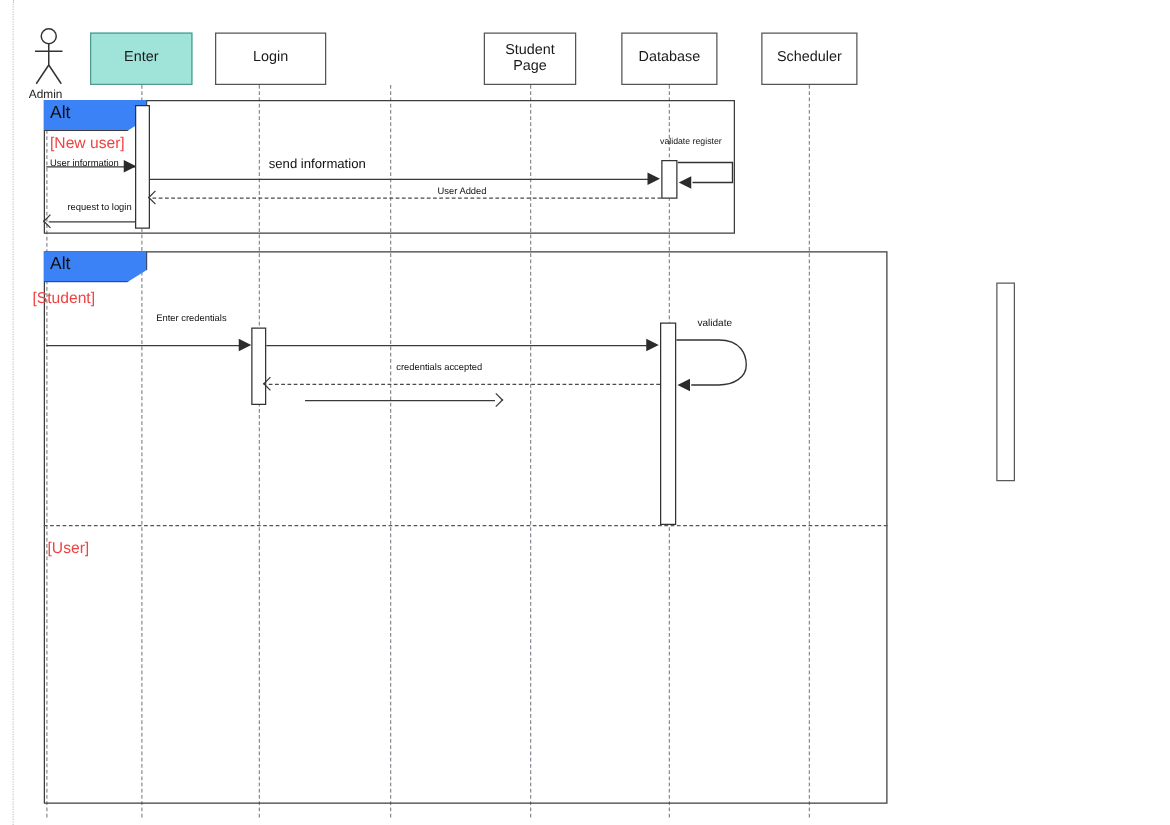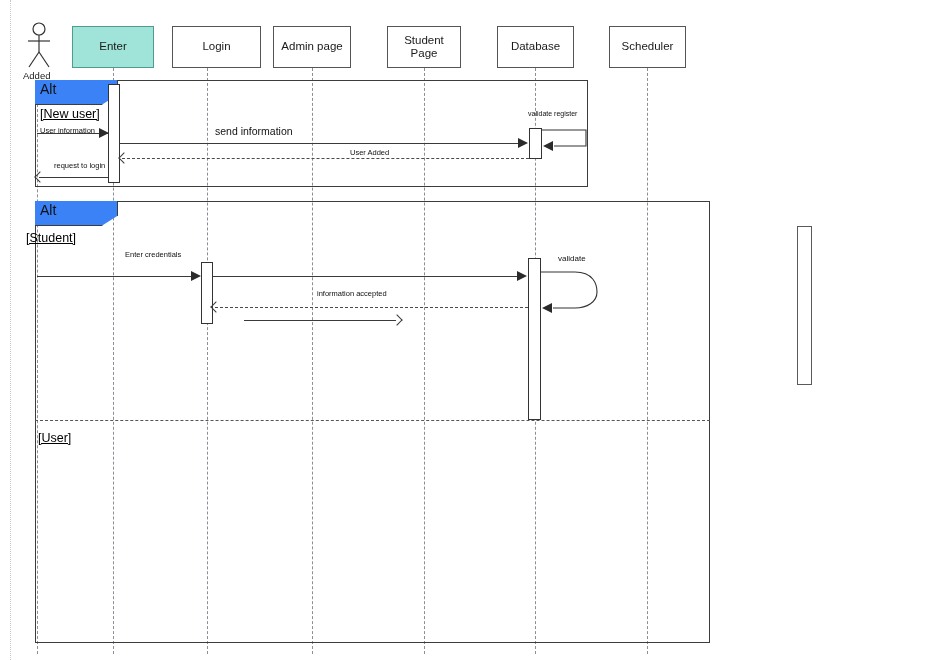--- a/index.html
+++ b/index.html
@@ -24,21 +24,21 @@
   .actor{position:absolute;}
   .actor-label{position:absolute;font-size:9.5px;color:#1a1a1a;white-space:nowrap;}
 
   
   .frame{position:absolute;box-sizing:border-box;border:1px solid #3c3c3c;background:transparent;}
   .frame-tag{position:absolute;box-sizing:border-box;background:#3b82f6;
              border:1px solid #3c3c3c;border-top:none;border-left:none;
              font-size:14px;padding:1px 4px 2px 5px;color:#111;
              clip-path:polygon(0 0,100% 0,100% 58%,80% 100%,0 100%);}
   .frame-tag span{display:block;}
-  .guard{position:absolute;font-size:12.5px;color:#000000;white-space:nowrap;text-decoration:underline;}
+  .guard{position:absolute;font-size:12.5px;color:#ef4444;white-space:nowrap;}
   .divider{position:absolute;height:0;border-top:1px dashed #55555f;}
 
   
   .act{position:absolute;box-sizing:border-box;background:#fff;border:1px solid #333;}
 
   
   .msg{position:absolute;height:0;}
   .msg.solid{border-top:1px solid #3a3a3a;}
   .msg.dashed{border-top:1px dashed #4a4a4a;}
   .msg-label{position:absolute;white-space:nowrap;color:#111;}
@@ -69,30 +69,27 @@
 
   <div class="actor" style="left:24px;top:22px;">
     <svg width="30" height="48" viewBox="0 0 30 48">
       <circle cx="15" cy="7" r="6" fill="#fff" stroke="#333" stroke-width="1.2"></circle>
       <line x1="15" y1="13" x2="15" y2="30" stroke="#333" stroke-width="1.2"></line>
       <line x1="4" y1="19" x2="26" y2="19" stroke="#333" stroke-width="1.2"></line>
       <line x1="15" y1="30" x2="5" y2="45" stroke="#333" stroke-width="1.2"></line>
       <line x1="15" y1="30" x2="25" y2="45" stroke="#333" stroke-width="1.2"></line>
     </svg>
   </div>
-  <div class="actor-label" style="left:23px;top:70px;">Added</div>
+  <div class="actor-label" style="left:23px;top:70px;">Admin</div>
 
   <div class="lifebox accent" style="left:72px;top:26px;width:82px;height:42px;">
     <span>Enter</span>
   </div>
   <div class="lifebox" style="left:172px;top:26px;width:89px;height:42px;">
     <span>Login</span>
-  </div>
-  <div class="lifebox" style="left:273px;top:26px;width:78px;height:42px;">
-    <span>Admin page</span>
   </div>
   <div class="lifebox" style="left:387px;top:26px;width:74px;height:42px;white-space:pre-line;">
     <span>Student
 Page</span>
   </div>
   <div class="lifebox" style="left:497px;top:26px;width:77px;height:42px;">
     <span>Database</span>
   </div>
   <div class="lifebox" style="left:609px;top:26px;width:77px;height:42px;">
     <span>Scheduler</span>
@@ -161,20 +158,20 @@
   <div class="selfloop" style="left:541px;top:266px;">
     <svg width="60" height="48" viewBox="0 0 60 48">
       <path d="M0,6 L34,6 C52,6 56,18 56,26 C56,36 46,42 34,42 L12,42" fill="none" stroke="#333" stroke-width="1.1"></path>
     </svg>
   </div>
   <div class="ah-filled-l" style="left:542px;top:303px;"></div>
   <div class="msg-label" style="left:558px;top:254px;font-size:8px;">validate</div>
 
   <div class="msg dashed" style="left:215px;top:307px;width:313px;"></div>
   <div class="ah-open-l" style="left:212px;top:303px;"></div>
-  <div class="msg-label" style="left:317px;top:289px;font-size:7.5px;">information accepted</div>
+  <div class="msg-label" style="left:317px;top:289px;font-size:7.5px;">credentials accepted</div>
 
   <div class="msg solid" style="left:244px;top:320px;width:152px;"></div>
   <div class="ah-open-r" style="left:393px;top:316px;"></div>
 
   <div class="stray-act" style="left:797px;top:226px;width:15px;height:159px;"></div>
 
 </div>
 
 </body></html>

